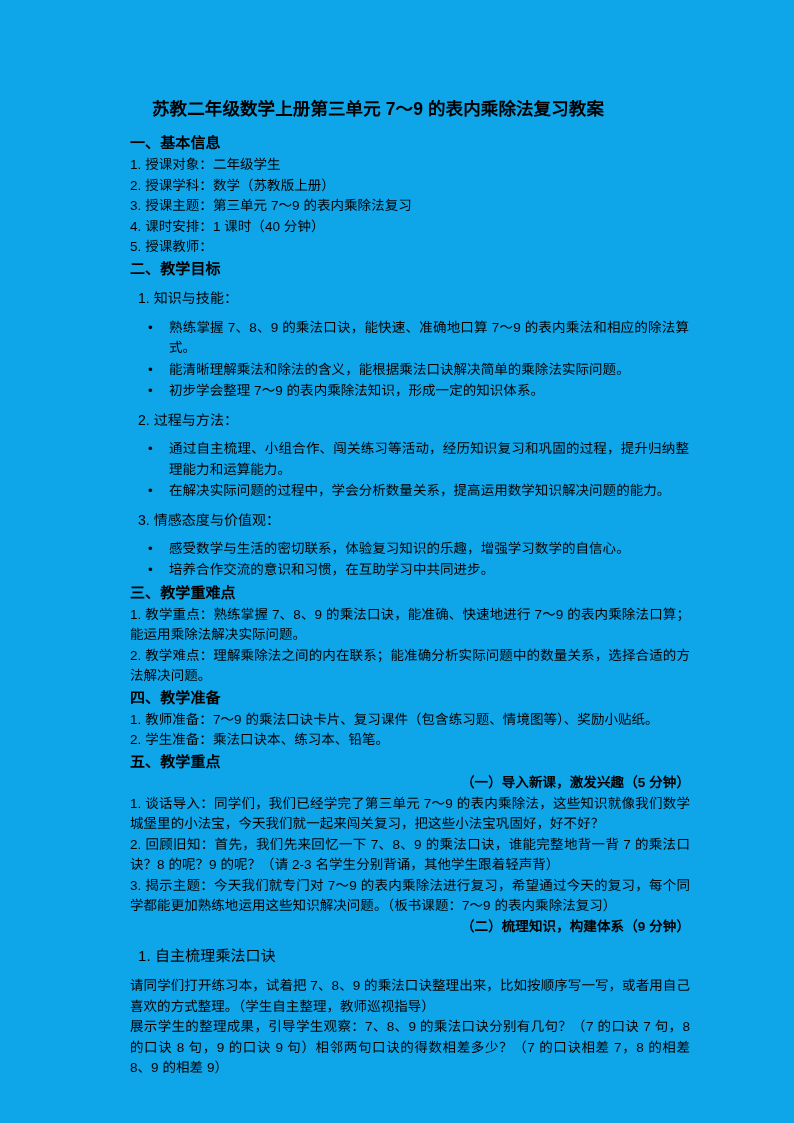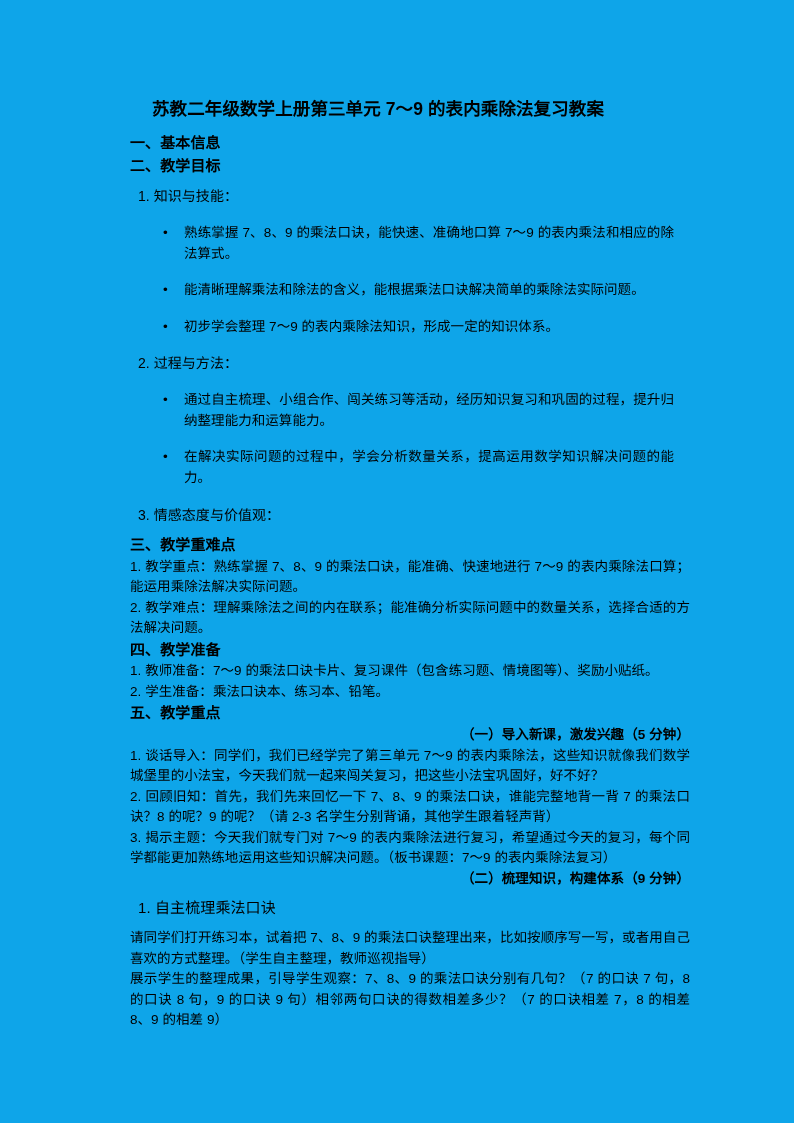--- a/index.html
+++ b/index.html
@@ -76,21 +76,21 @@
   }
   .bullet-list {
     list-style: none;
     margin: 0;
     padding: 0;
   }
   .bullet-list > li {
     position: relative;
     font-size: 13.5px;
     line-height: 1.52;
-    margin: 16px;
+    margin: 1px;
     padding-left: 38px;
     text-align: justify;
     text-justify: inter-ideograph;
     letter-spacing: 0.05px;
   }
   .bullet-list > li::before {
     content: "\2022";
     position: absolute;
     left: 17px;
     top: 0;
@@ -105,37 +105,48 @@
   }
 </style>
 </head>
 <body>
 
 <div class="page">
 
   <h1 class="doc-title">苏教二年级数学上册第三单元 7～9 的表内乘除法复习教案</h1>
 
   <h2 class="h2">一、基本信息</h2>
+  <ol class="num-list">
+    <li>1. 授课对象：二年级学生</li>
+    <li>2. 授课学科：数学（苏教版上册）</li>
+    <li>3. 授课主题：第三单元 7～9 的表内乘除法复习</li>
+    <li>4. 课时安排：1 课时（40 分钟）</li>
+    <li>5. 授课教师：</li>
+  </ol>
 
   <h2 class="h2">二、教学目标</h2>
 
   <p class="sub-label">1. 知识与技能：</p>
   <ul class="bullet-list">
     <li>熟练掌握 7、8、9 的乘法口诀，能快速、准确地口算 7～9 的表内乘法和相应的除法算式。</li>
     <li>能清晰理解乘法和除法的含义，能根据乘法口诀解决简单的乘除法实际问题。</li>
     <li>初步学会整理 7～9 的表内乘除法知识，形成一定的知识体系。</li>
   </ul>
 
   <p class="sub-label">2. 过程与方法：</p>
   <ul class="bullet-list">
     <li>通过自主梳理、小组合作、闯关练习等活动，经历知识复习和巩固的过程，提升归纳整理能力和运算能力。</li>
     <li>在解决实际问题的过程中，学会分析数量关系，提高运用数学知识解决问题的能力。</li>
   </ul>
 
   <p class="sub-label">3. 情感态度与价值观：</p>
+  <ul class="bullet-list">
+    <li>感受数学与生活的密切联系，体验复习知识的乐趣，增强学习数学的自信心。</li>
+    <li>培养合作交流的意识和习惯，在互助学习中共同进步。</li>
+  </ul>
 
   <h2 class="h2">三、教学重难点</h2>
   <ol class="num-list">
     <li>1. 教学重点：熟练掌握 7、8、9 的乘法口诀，能准确、快速地进行 7～9 的表内乘除法口算；能运用乘除法解决实际问题。</li>
     <li>2. 教学难点：理解乘除法之间的内在联系；能准确分析实际问题中的数量关系，选择合适的方法解决问题。</li>
   </ol>
 
   <h2 class="h2">四、教学准备</h2>
   <ol class="num-list">
     <li>1. 教师准备：7～9 的乘法口诀卡片、复习课件（包含练习题、情境图等）、奖励小贴纸。</li>

